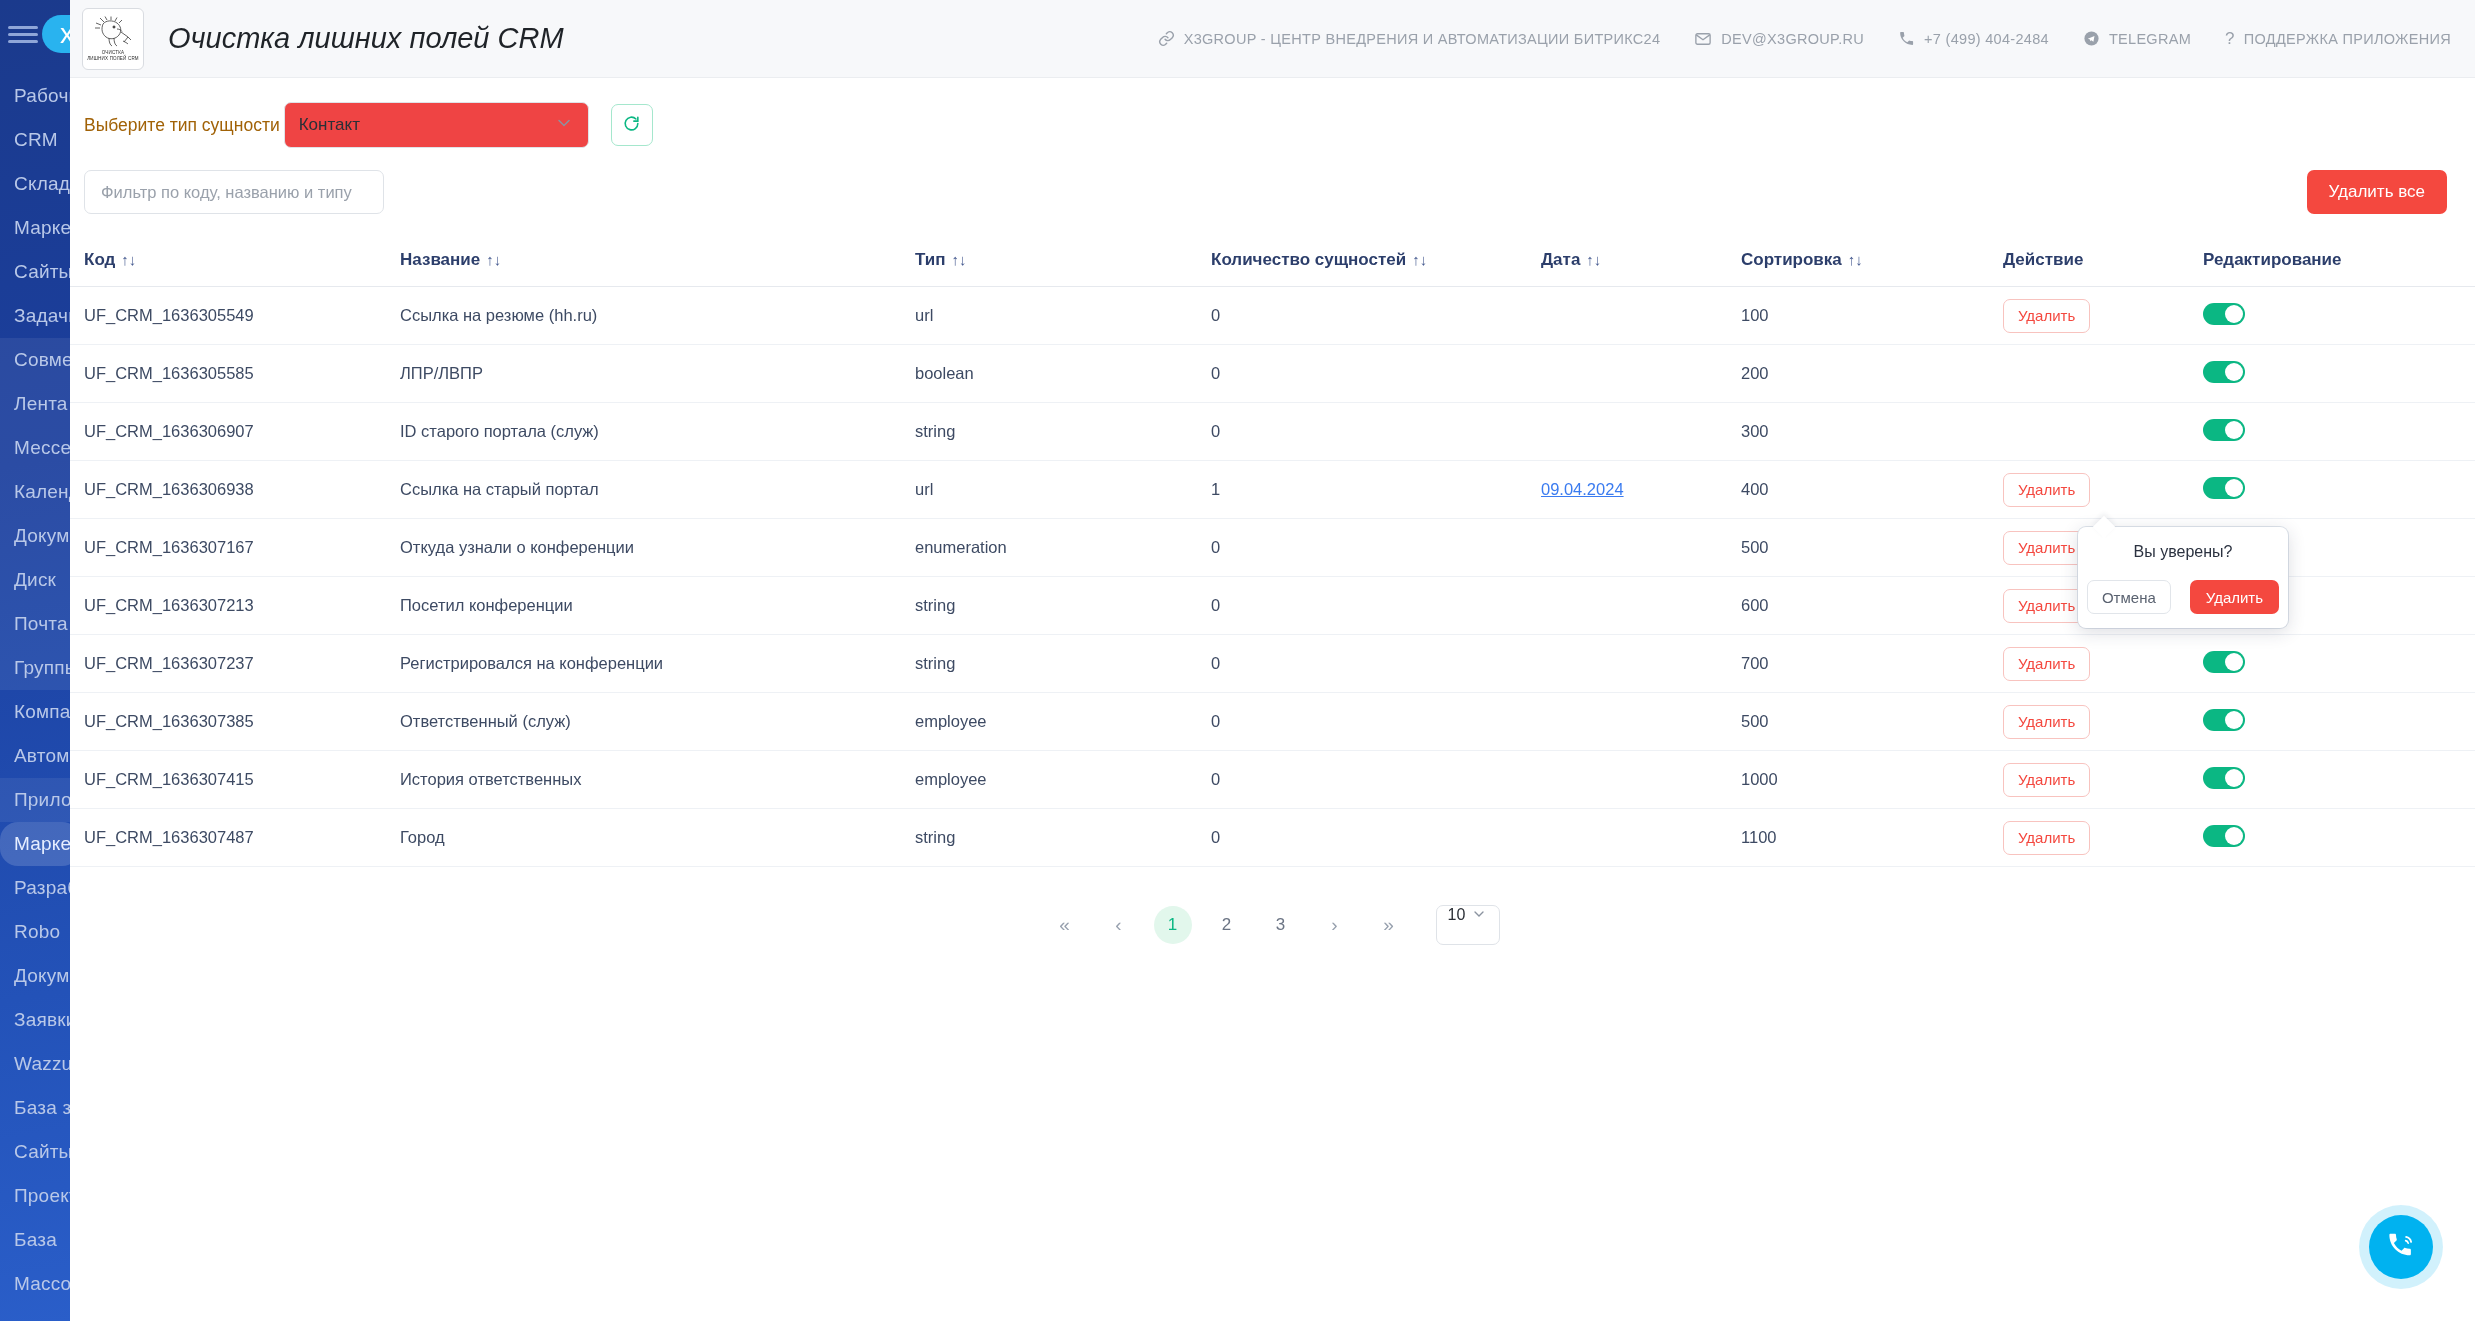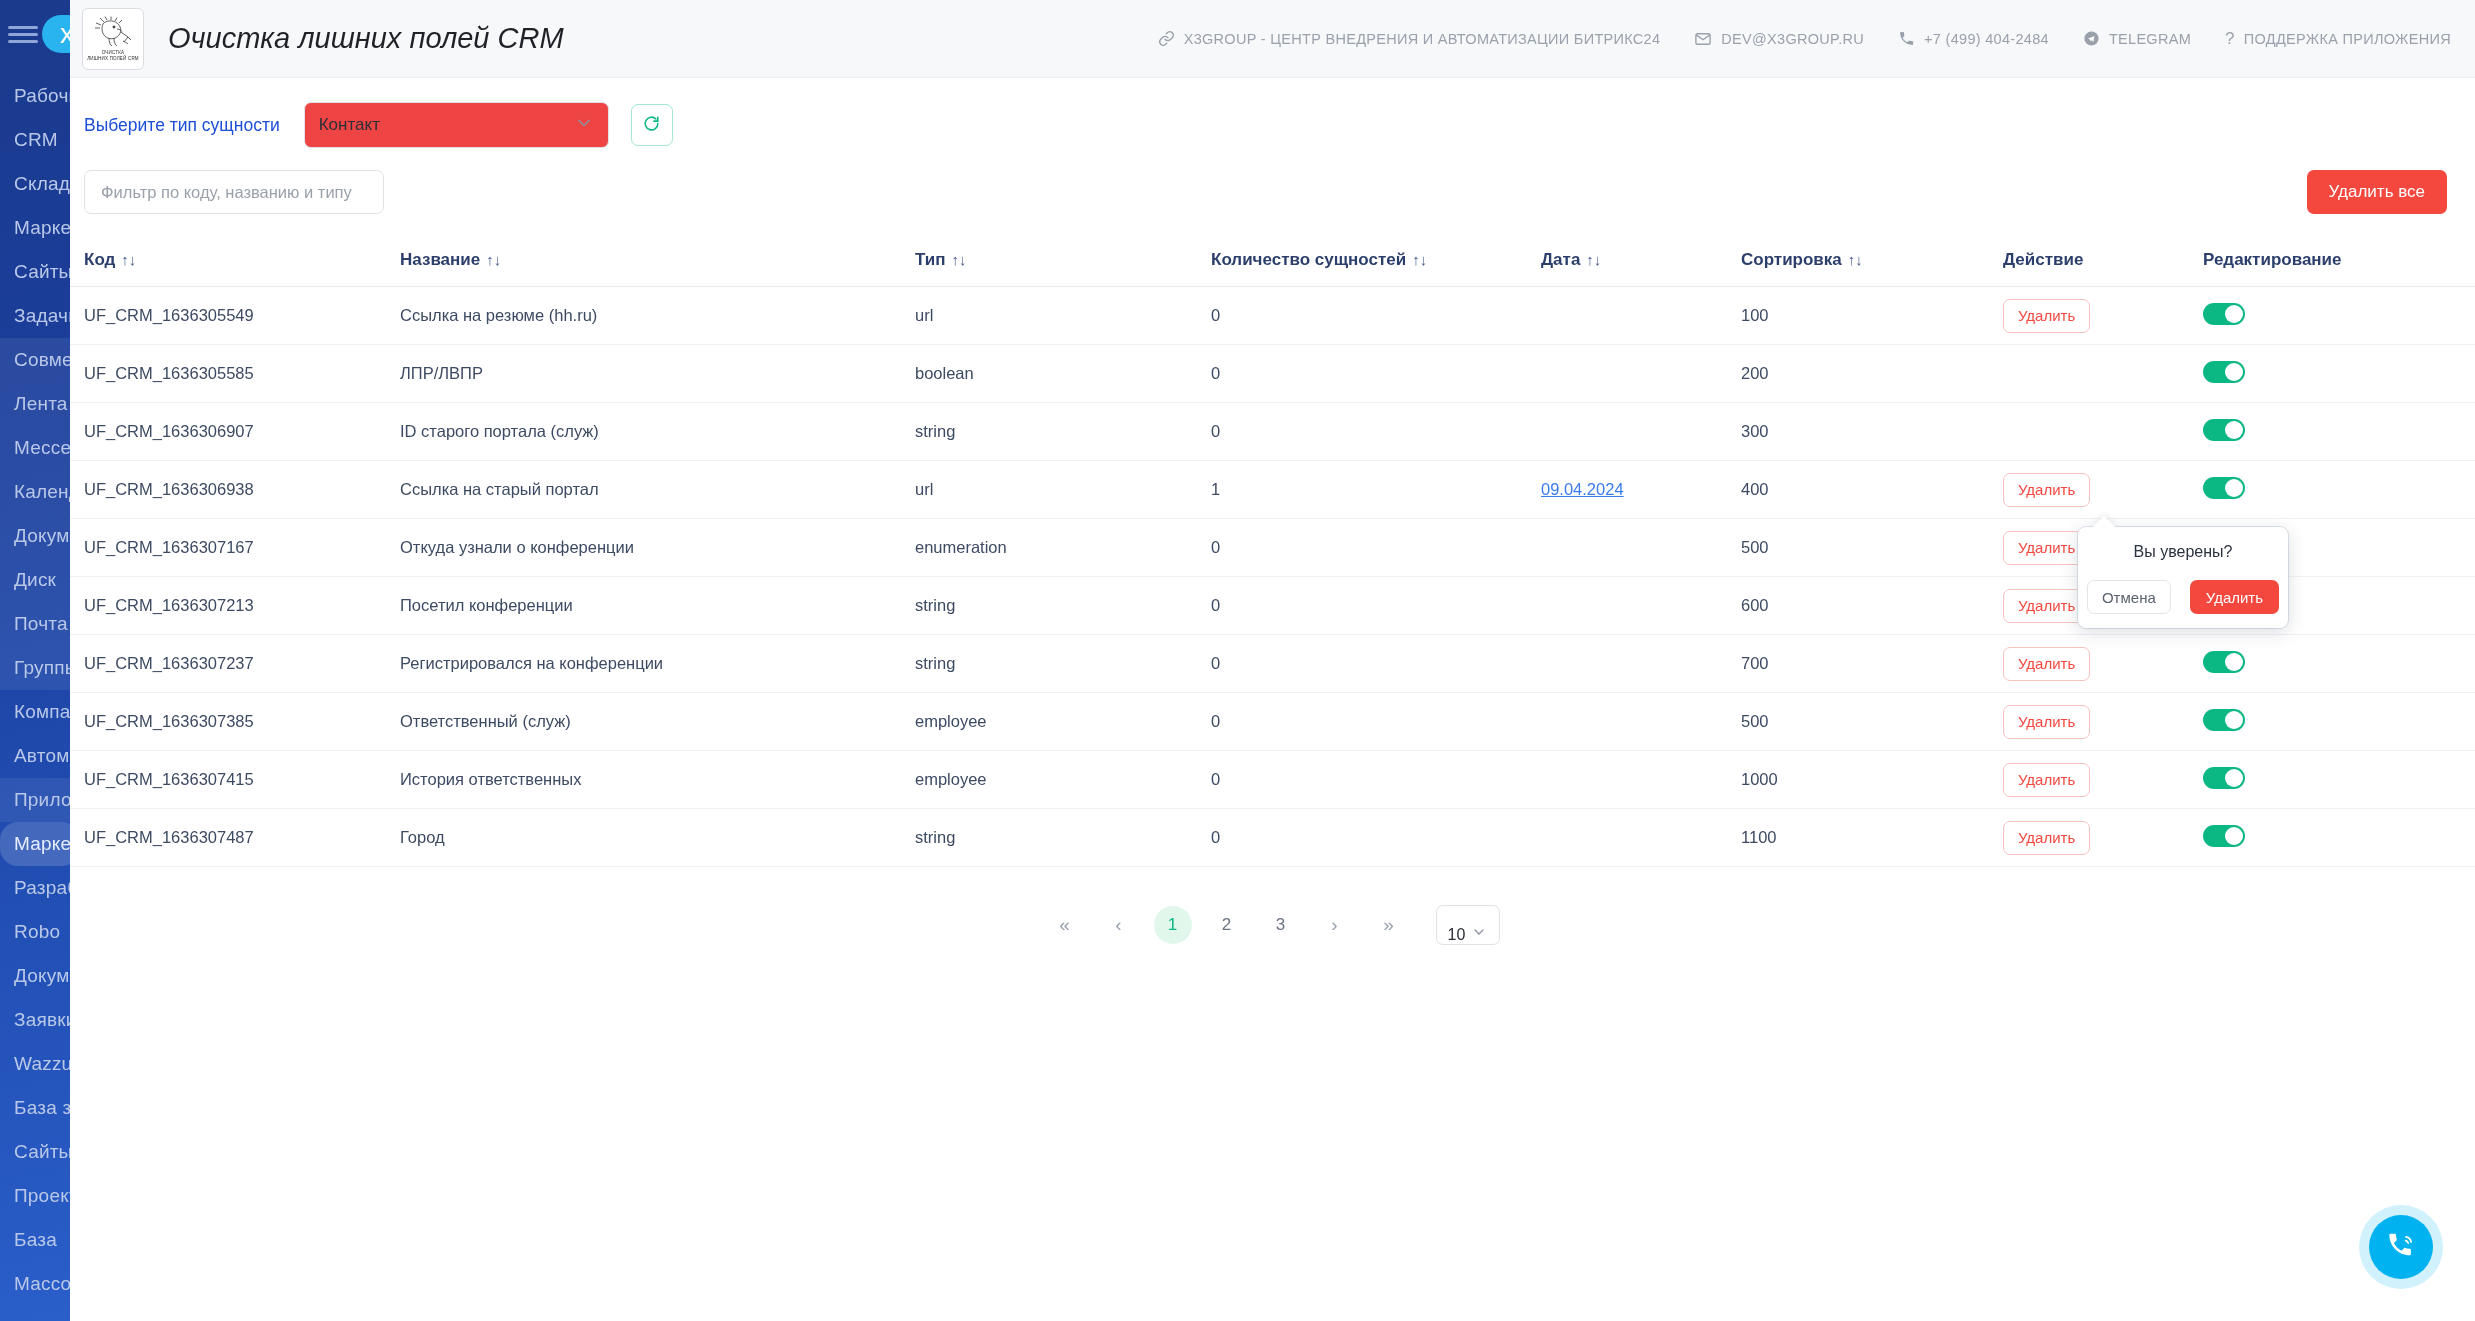--- a/index.html
+++ b/index.html
@@ -65,21 +65,21 @@
     color: #9aa1ab; font-size: 14.5px; letter-spacing: .3px;
   }
   .header-link { display: flex; align-items: center; gap: 9px; white-space: nowrap; cursor: pointer; }
   .header-link svg { display: block; }
   .qmark { font-size: 17px; line-height: 1; color: #9aa1ab; }
 
   
   .controls {
     display: flex; align-items: center; padding: 24px 0 0 14px;
   }
-  .ctrl-label { font-size: 17.5px; color: #1d4ed8; margin-right: 24px; }
+  .ctrl-label { font-size: 17.5px; color: #a16207; margin-right: 4px; }
   .select-box {
     width: 305px; height: 46px; border: 1px solid #dfe3e8; border-radius: 7px;
     background: #ef4444; display: flex; align-items: center; padding: 1px 14px;
     font-size: 17px; color: #2b2f36; position: relative; cursor: pointer;
   }
   .select-box .chev { margin-left: auto; color: #8b93a0; }
   .refresh-btn {
     margin-left: 22px; width: 42px; height: 42px; border: 1px solid #a5e7cd;
     border-radius: 7px; background: #fff; display: flex; align-items: center;
     justify-content: center; cursor: pointer;
@@ -174,21 +174,21 @@
   .pg {
     min-width: 38px; height: 38px; border-radius: 19px; border: none;
     background: transparent; color: #6b7484; font-size: 17px; cursor: pointer;
     display: flex; align-items: center; justify-content: center;
     font-family: "Liberation Sans", sans-serif;
   }
   .pg.active { background: #e2f7ec; color: #0bb783; }
   .pg.arrow { color: #97a0ae; font-size: 19px; }
   .pg-size {
     margin-left: 12px; width: 64px; height: 40px; border: 1px solid #dfe3e8;
-    border-radius: 7px; background: #fff; display: flex; align-items: flex-end;
+    border-radius: 7px; background: #fff; display: flex; align-items: flex-start;
     justify-content: center; gap: 6px; font-size: 16px; color: #2b2f36; cursor: pointer;
   }
 
   
   .call-fab {
     position: absolute; right: 42px; bottom: 42px;
     width: 64px; height: 64px; border-radius: 50%; background: #00b2f0;
     box-shadow: 0 0 0 10px rgba(0,178,240,0.18);
     display: flex; align-items: center; justify-content: center; cursor: pointer;
   }

